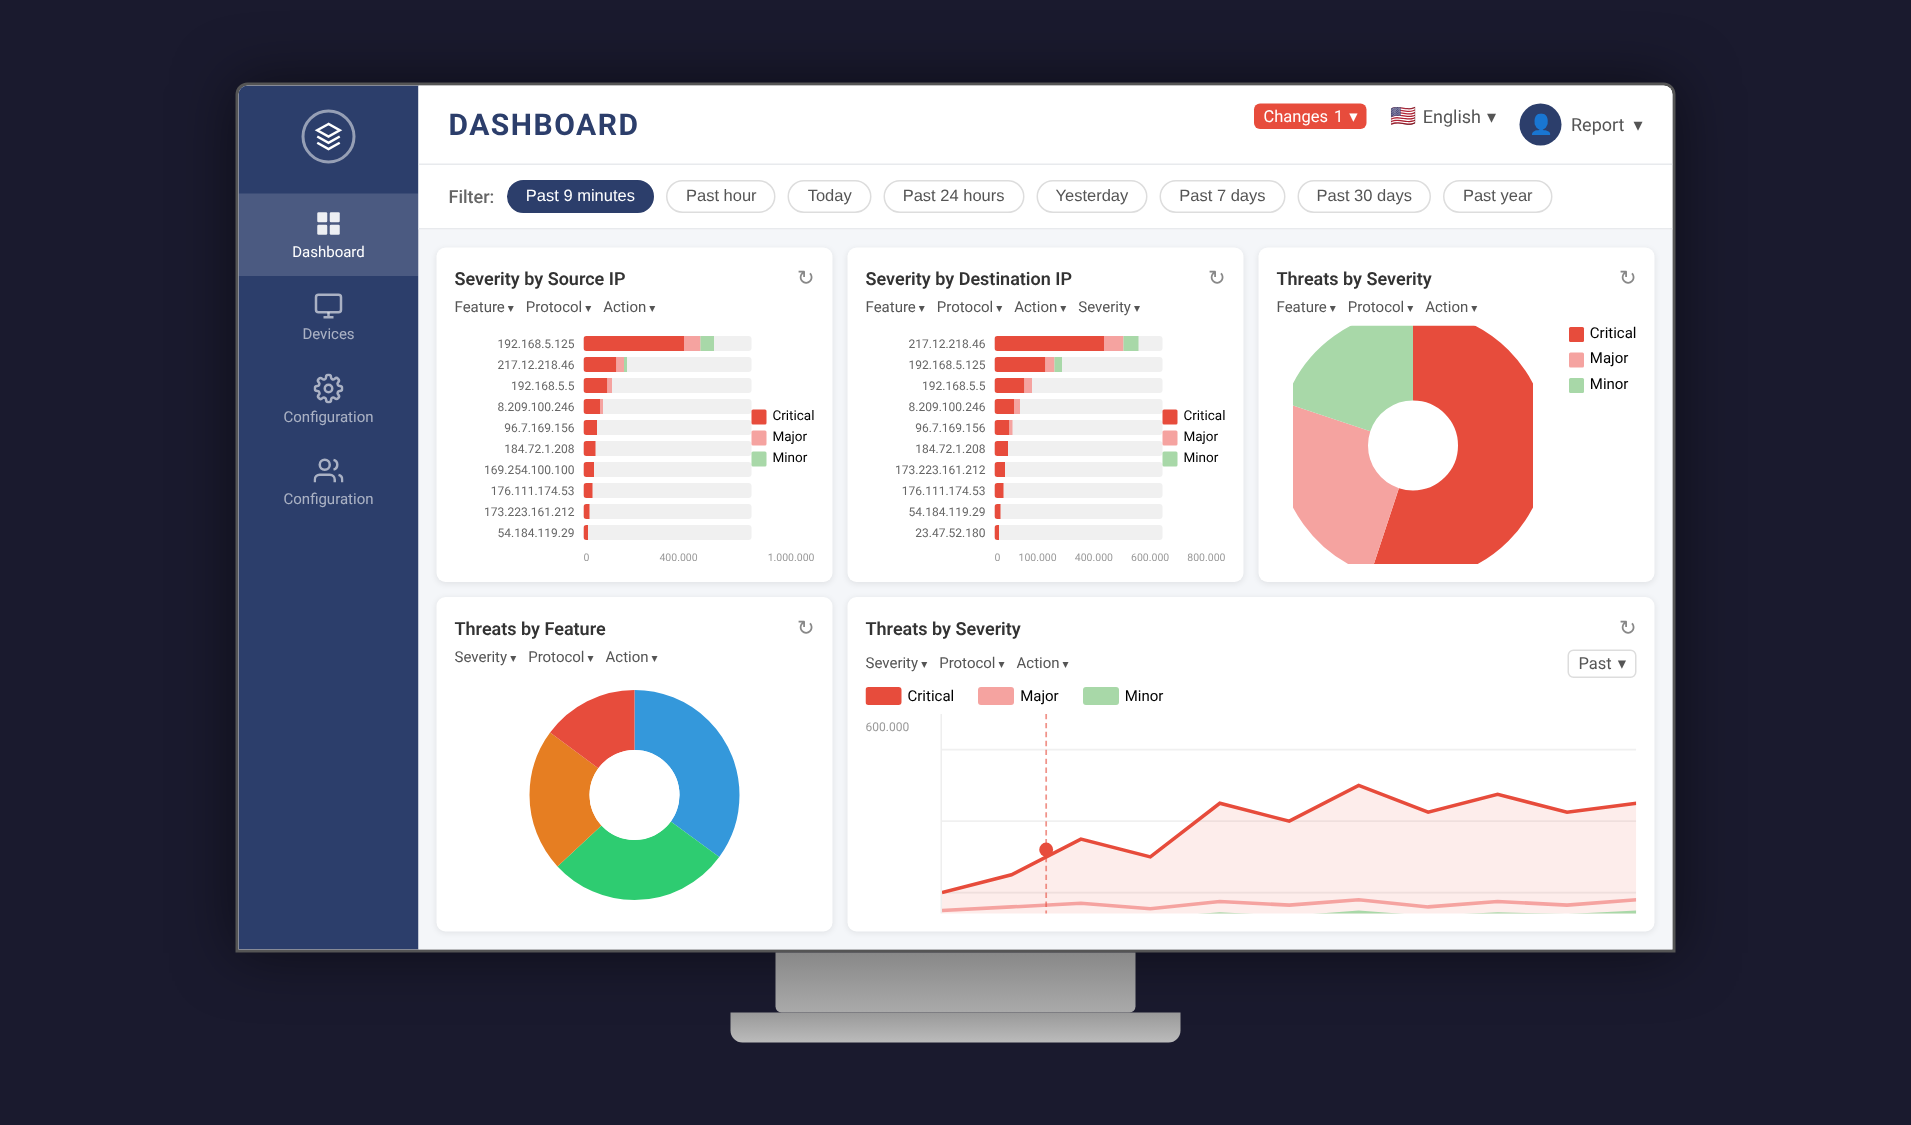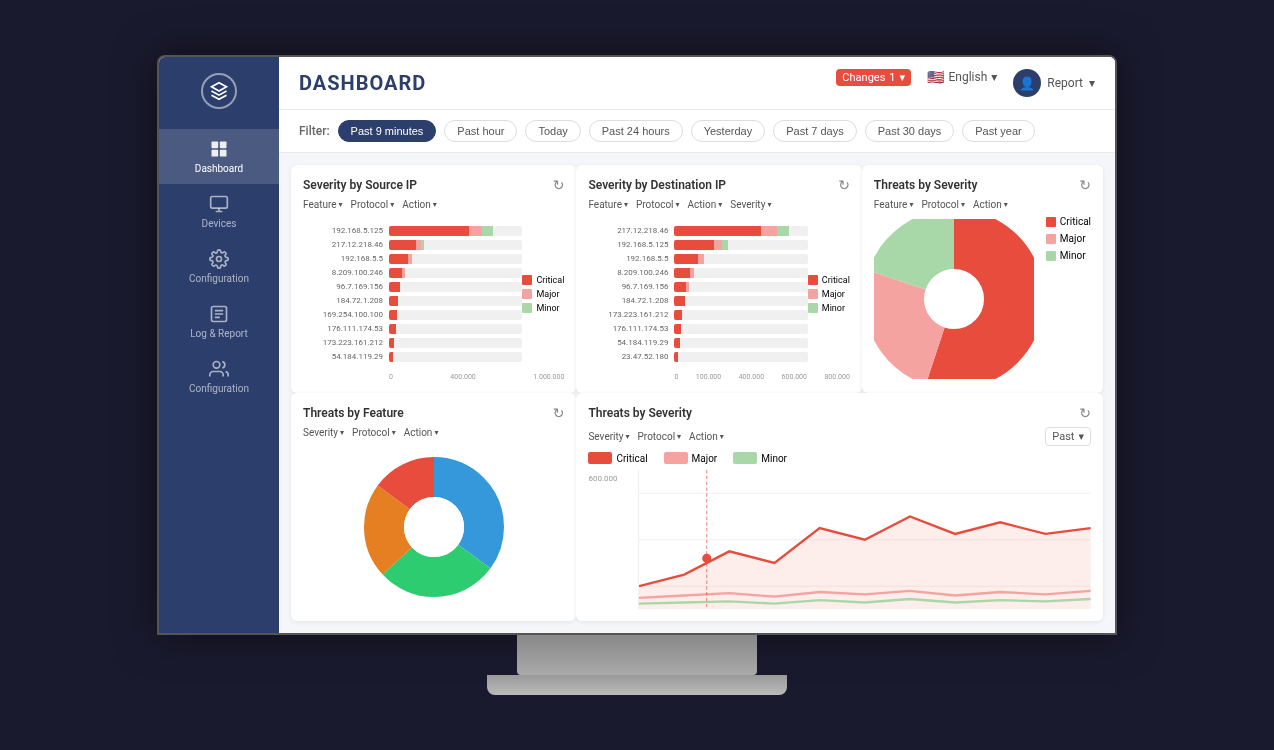--- a/index.html
+++ b/index.html
@@ -180,22 +180,23 @@
       background: #2c3e6b;
       color: white;
       border-color: #2c3e6b;
     }
 
     
     .dashboard-grid {
       flex: 1;
       padding: 12px;
       display: grid;
-      grid-template-columns: 1fr 1fr;
+      grid-template-columns: 1fr 1fr 1fr;
       grid-template-rows: 1fr 1fr;
+      gap: 10px;
       overflow: hidden;
     }
 
     
     .chart-card {
       background: white;
       border-radius: 6px;
       padding: 12px;
       box-shadow: 0 1px 4px rgba(0,0,0,0.08);
       display: flex;
@@ -242,21 +243,21 @@
       flex: 1;
       display: flex;
       overflow: hidden;
     }
 
     
     .bar-chart-container {
       flex: 1;
       display: flex;
       flex-direction: column;
-      justify-content: center;
+      justify-content: flex-end;
       padding: 4px 0;
     }
     .bar-row {
       display: flex;
       align-items: center;
       gap: 6px;
       height: 14px;
     }
     .bar-label {
       font-size: 8px;
@@ -386,27 +387,20 @@
 
       <div class="sidebar-item">
         <svg viewBox="0 0 24 24" fill="none" stroke="rgba(255,255,255,0.6)" stroke-width="2">
           <circle cx="12" cy="12" r="3"></circle>
           <path d="M19.4 15a1.65 1.65 0 0 0 .33 1.82l.06.06a2 2 0 0 1-2.83 2.83l-.06-.06a1.65 1.65 0 0 0-1.82-.33 1.65 1.65 0 0 0-1 1.51V21a2 2 0 0 1-4 0v-.09A1.65 1.65 0 0 0 9 19.4a1.65 1.65 0 0 0-1.82.33l-.06.06a2 2 0 0 1-2.83-2.83l.06-.06A1.65 1.65 0 0 0 4.68 15a1.65 1.65 0 0 0-1.51-1H3a2 2 0 0 1 0-4h.09A1.65 1.65 0 0 0 4.6 9a1.65 1.65 0 0 0-.33-1.82l-.06-.06a2 2 0 0 1 2.83-2.83l.06.06A1.65 1.65 0 0 0 9 4.68a1.65 1.65 0 0 0 1-1.51V3a2 2 0 0 1 4 0v.09a1.65 1.65 0 0 0 1 1.51 1.65 1.65 0 0 0 1.82-.33l.06-.06a2 2 0 0 1 2.83 2.83l-.06.06A1.65 1.65 0 0 0 19.4 9a1.65 1.65 0 0 0 1.51 1H21a2 2 0 0 1 0 4h-.09a1.65 1.65 0 0 0-1.51 1z"></path>
         </svg>
         <span>Configuration</span>
       </div>
 
 
-      <div class="sidebar-item">
-        <svg viewBox="0 0 24 24" fill="none" stroke="rgba(255,255,255,0.6)" stroke-width="2">
-          <rect x="3" y="3" width="18" height="18" rx="2"></rect>
-          <path d="M7 8h10M7 12h10M7 16h6"></path>
-        </svg>
-        <span>Log &amp; Report</span>
-      </div>
 
       <div class="sidebar-item">
         <svg viewBox="0 0 24 24" fill="none" stroke="rgba(255,255,255,0.6)" stroke-width="2">
           <path d="M17 21v-2a4 4 0 0 0-4-4H5a4 4 0 0 0-4 4v2"></path>
           <circle cx="9" cy="7" r="4"></circle>
           <path d="M23 21v-2a4 4 0 0 0-3-3.87"></path>
           <path d="M16 3.13a4 4 0 0 1 0 7.75"></path>
         </svg>
         <span>Configuration</span>
       </div>

